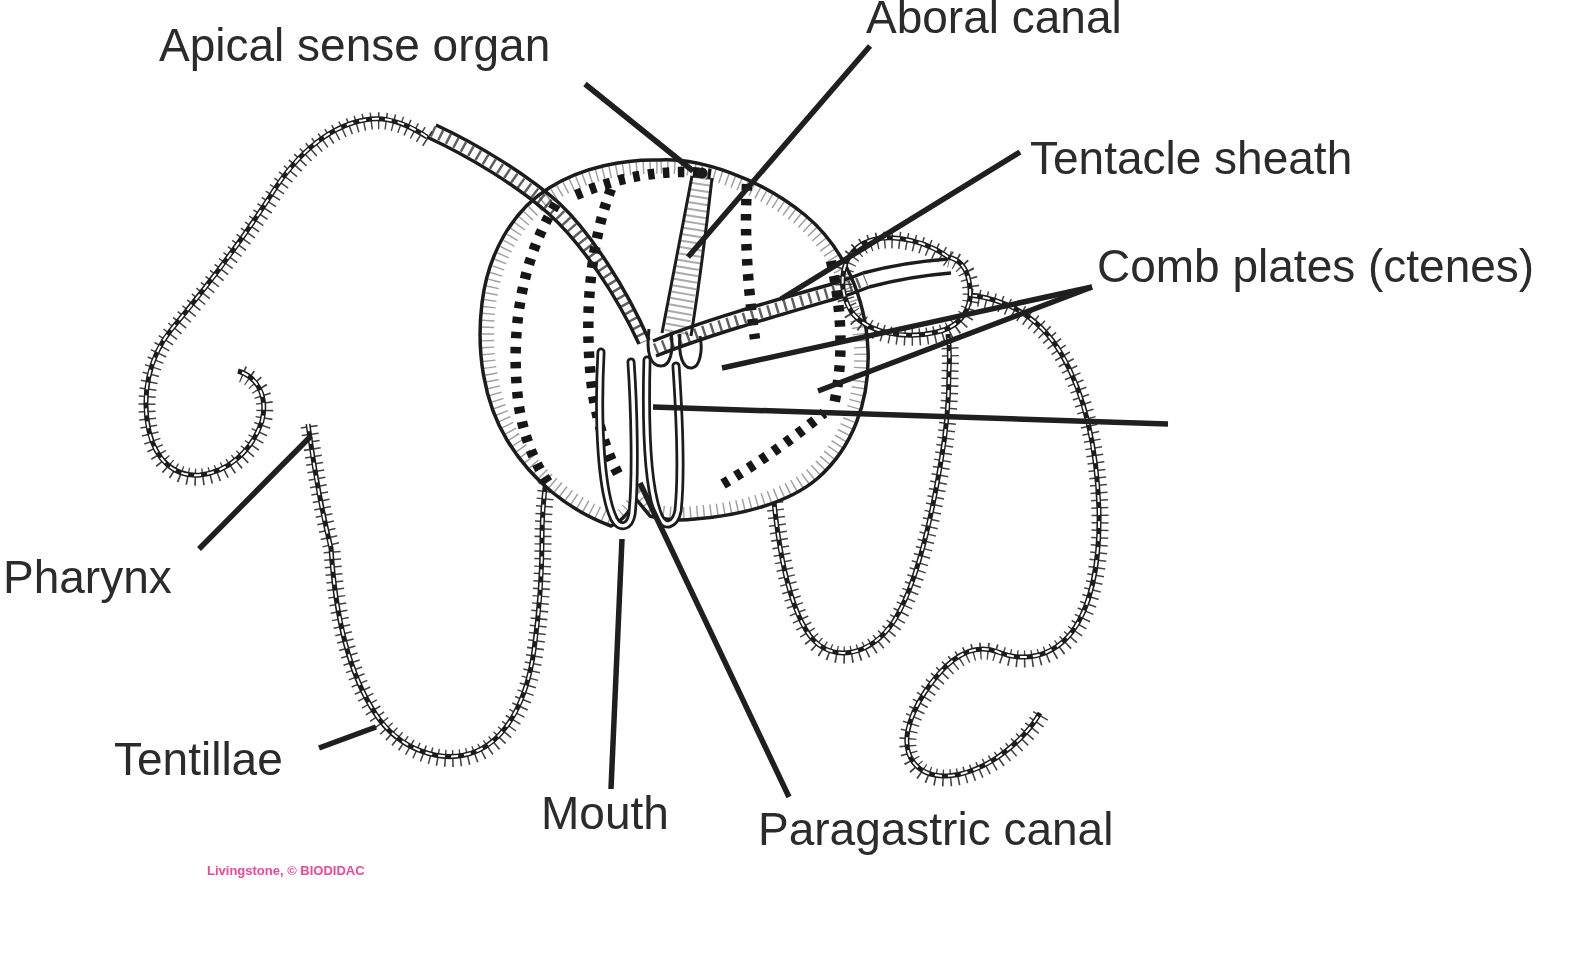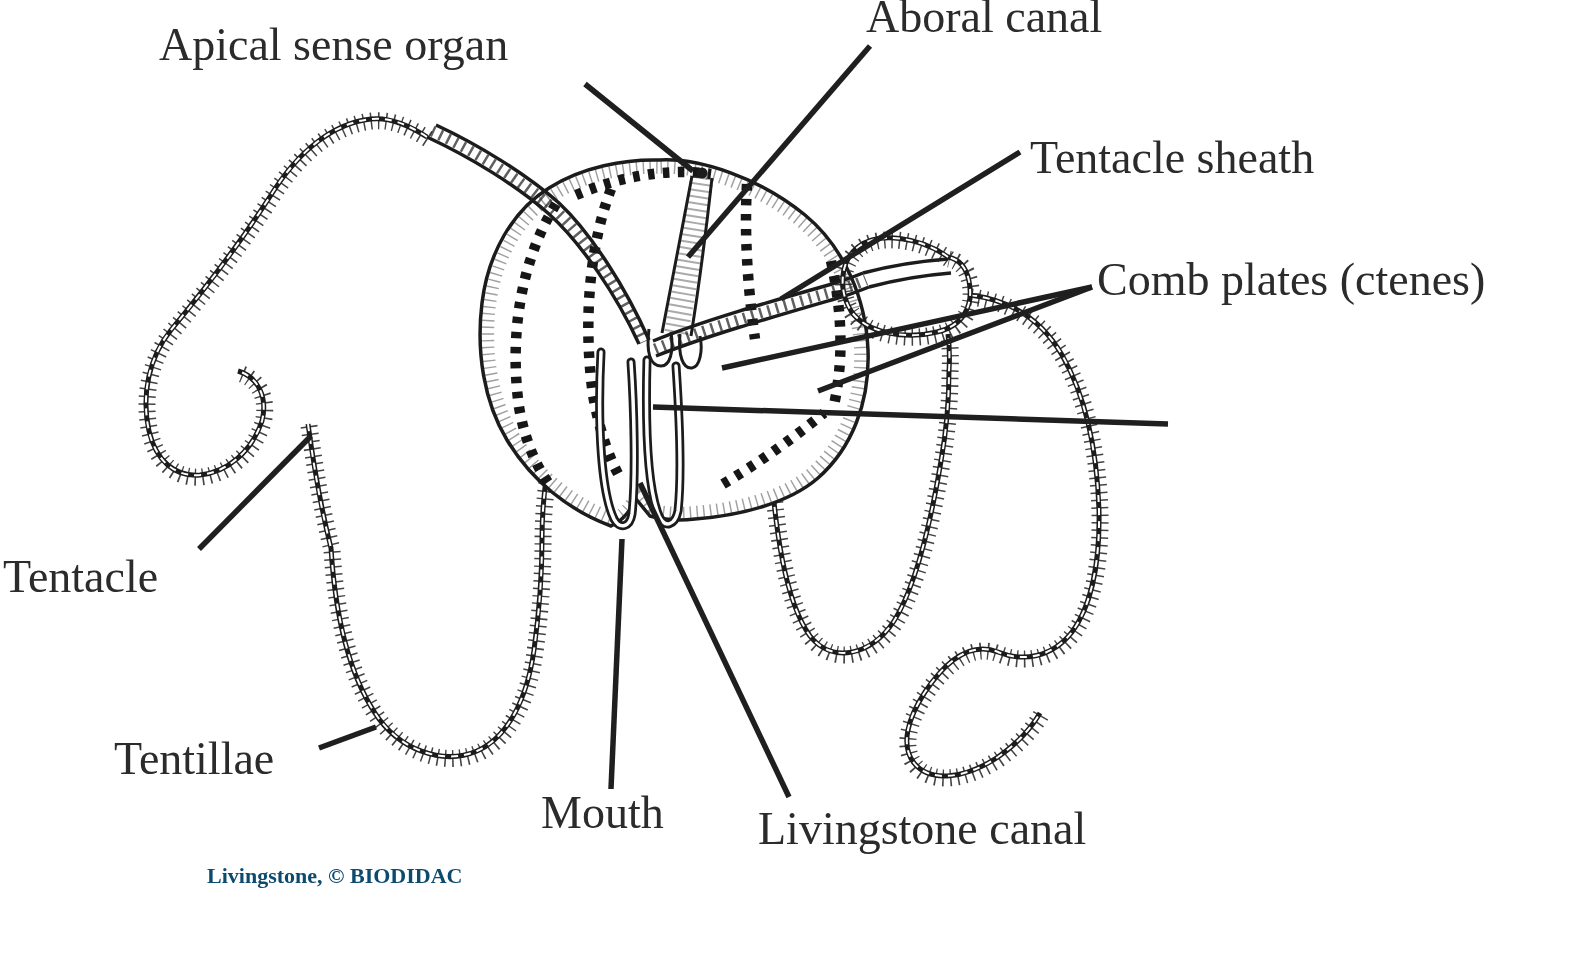--- a/index.html
+++ b/index.html
@@ -1,36 +1,36 @@
 <!DOCTYPE html>
 <html><head>
 <meta charset="utf-8">
 <style>
   html,body{margin:0;padding:0;background:#ffffff;}
   .stage{
     position:relative;
     width:1573px;height:940px;
     background:#ffffff;
     overflow:hidden;
-    font-family:Liberation Serif, serif;
+    font-family:Liberation Sans, sans-serif;
   }
   .stage svg{position:absolute;left:0;top:0;}
   .lbl{
     position:absolute;
     font-size:46px;
     line-height:1.05;
     color:#2b2b2b;
     white-space:nowrap;
     letter-spacing:0px;
   }
   .credit{
     position:absolute;
-    font-size:22px;
+    font-size:13px;
     font-weight:bold;
-    color:#0c4a6e;
+    color:#ec4899;
     white-space:nowrap;
   }
   
   .outline{fill:#ffffff;stroke:#1c1c1c;stroke-width:3.5;}
   .stipple{fill:none;stroke:#2a2a2a;stroke-width:13;stroke-dasharray:1.5 5.5;opacity:.45;}
   .comb{fill:none;stroke:#161616;stroke-width:10.5;stroke-dasharray:6.5 8.5;stroke-linecap:butt;}
   .tube{fill:none;stroke:#1c1c1c;stroke-width:3.5;}
   .ladder{fill:none;stroke:#1c1c1c;stroke-width:11;stroke-dasharray:2.5 6;opacity:.7;}
   .funnel-edge{fill:none;stroke:#1c1c1c;stroke-width:3;}
   .funnel-fill{fill:none;stroke:#2a2a2a;stroke-width:24;stroke-dasharray:2 4.5;opacity:.4;}
@@ -142,20 +142,20 @@
       <line class="leader" x1="611" y1="789" x2="622" y2="539"></line>
       <line class="leader" x1="789" y1="797" x2="640" y2="483"></line>
       <line class="leader" x1="199" y1="549" x2="311" y2="436"></line>
       <line class="leader" x1="319" y1="748" x2="376" y2="727"></line>
     </g>
   </svg>
 
   <div class="lbl" style="left:159px;top:21px;">Apical sense organ</div>
   <div class="lbl" style="left:866px;top:-7px;">Aboral canal</div>
   <div class="lbl" style="left:1030px;top:118px;margin-top:16px;">Tentacle sheath</div>
-  <div class="lbl" style="left:1097px;top:256px;">Comb plates (ctenes)</div>
-  <div class="lbl" style="left:3px;top:553px;">Tentacle</div>
+  <div class="lbl" style="left:1097px;top:242px;">Comb plates (ctenes)</div>
+  <div class="lbl" style="left:3px;top:553px;">Pharynx</div>
   <div class="lbl" style="left:541px;top:789px;">Mouth</div>
   <div class="lbl" style="left:114px;top:735px;">Tentillae</div>
-  <div class="lbl" style="left:758px;top:805px;">Livingstone canal</div>
+  <div class="lbl" style="left:758px;top:805px;">Paragastric canal</div>
 
   <div class="credit" style="left:207px;top:863px;">Livingstone, © BIODIDAC</div>
 </div>
 
 </body></html>

